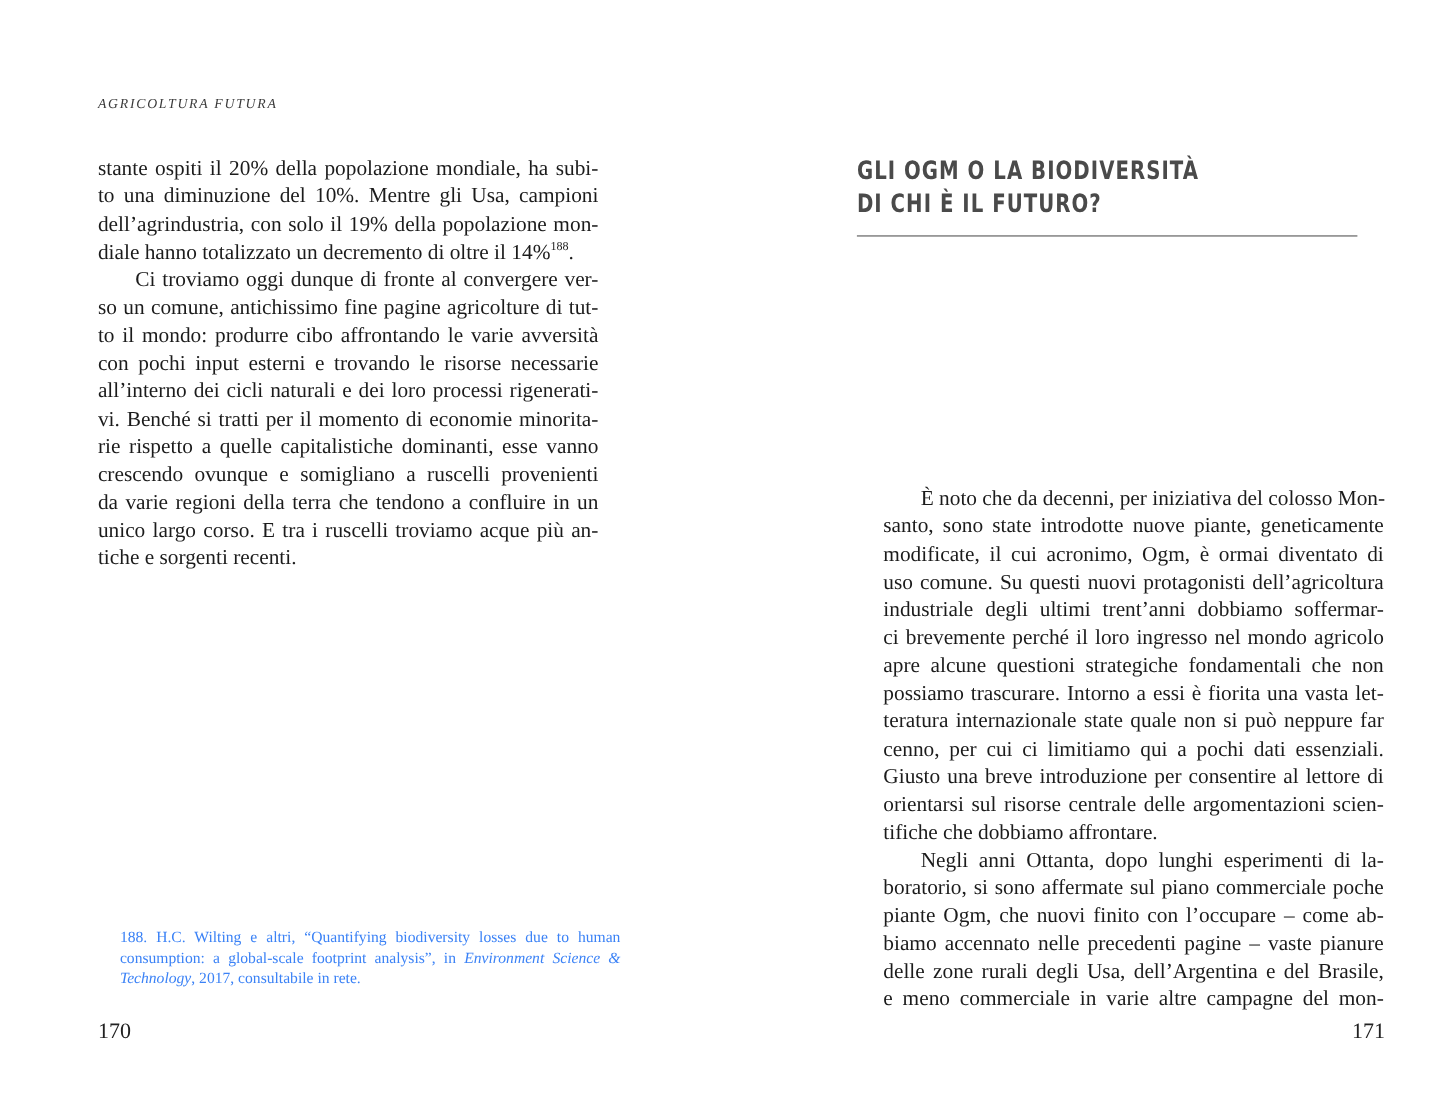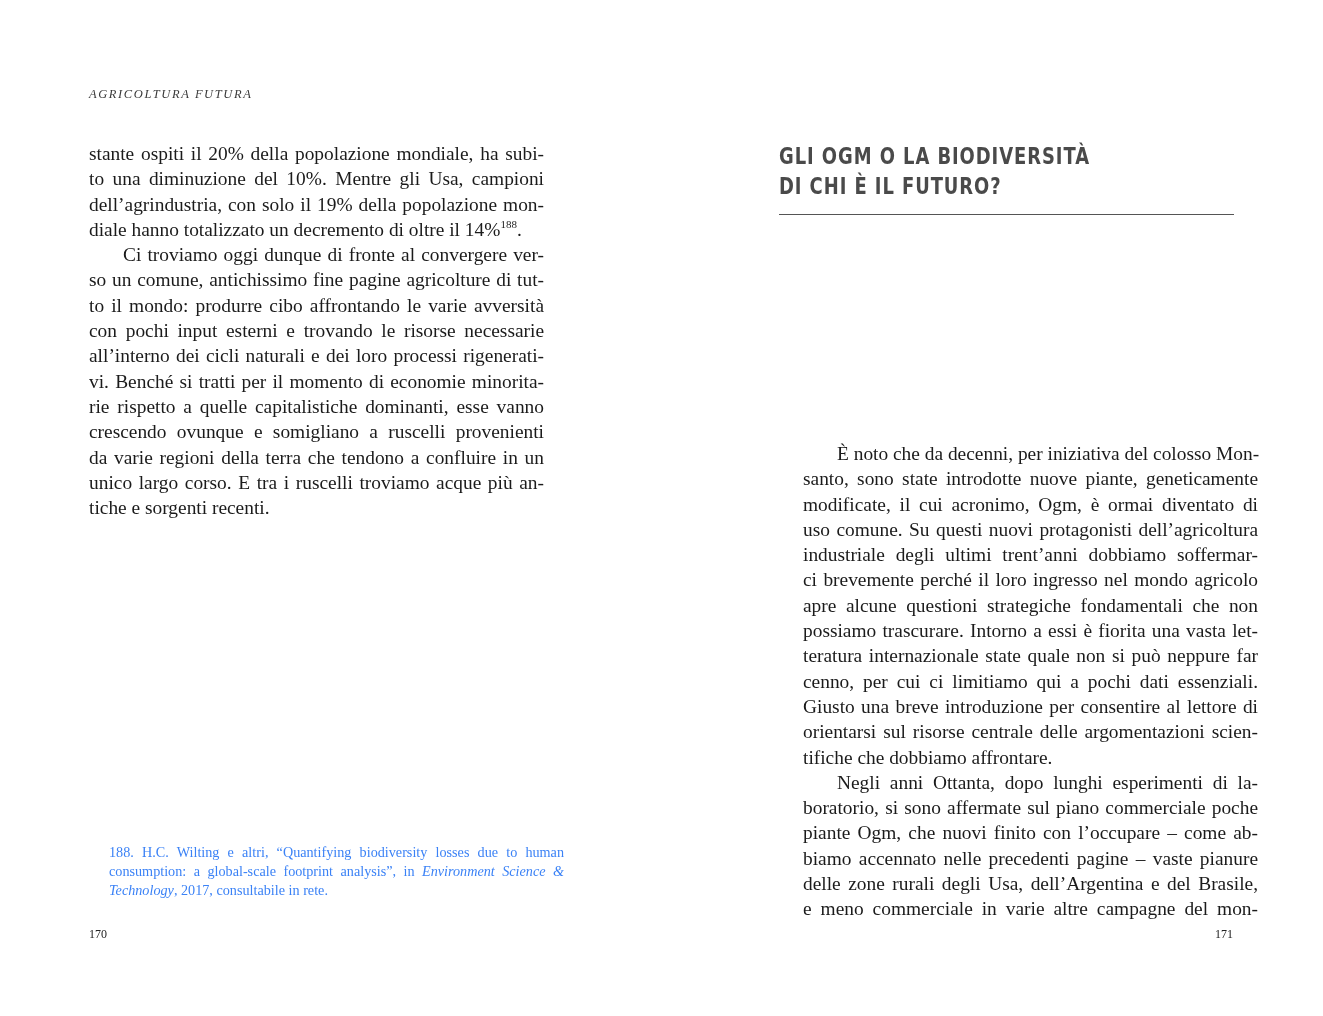--- a/index.html
+++ b/index.html
@@ -25,23 +25,23 @@
   .right-body { left: 117px; top: 441px; width: 455px; margin-left: 24px; }
 
   sup { font-size: 11px; line-height: 0; vertical-align: 8px; }
 
   .footnote { position: absolute; left: 89px; top: 843px; width: 455px;
               font-size: 14.2px; line-height: 19px; color: #3b82f6; margin-left: 20px; }
   .footnote .line { display: block; white-space: nowrap; text-align: justify; text-align-last: justify; }
   .footnote .line.last { text-align-last: left; }
   .footnote i { font-style: italic; }
 
-  .folio { position: absolute; top: 927px; font-size: 12px; color: #222; }
+  .folio { position: absolute; top: 927px; font-size: 20px; color: #222; }
   .folio-left { left: 89px; }
-  .folio-right { left: 553px; }
+  .folio-right { left: 567px; }
 
   .chapter-title { position: absolute; left: 117px; top: 141px; width: 455px;
                    font-family: "DejaVu Sans", "Liberation Sans", sans-serif;
                    font-weight: bold; font-size: 23px; line-height: 30px;
                    letter-spacing: 1.2px; color: #4a4a4a; transform: scaleX(0.78);
                    transform-origin: left top; }
   .chapter-title .tline { display: block; white-space: nowrap; }
   .chapter-rule { position: absolute; left: 117px; top: 214px; width: 455px; height: 0;
                   border-top: 1.3px solid #555; }
 </style>

